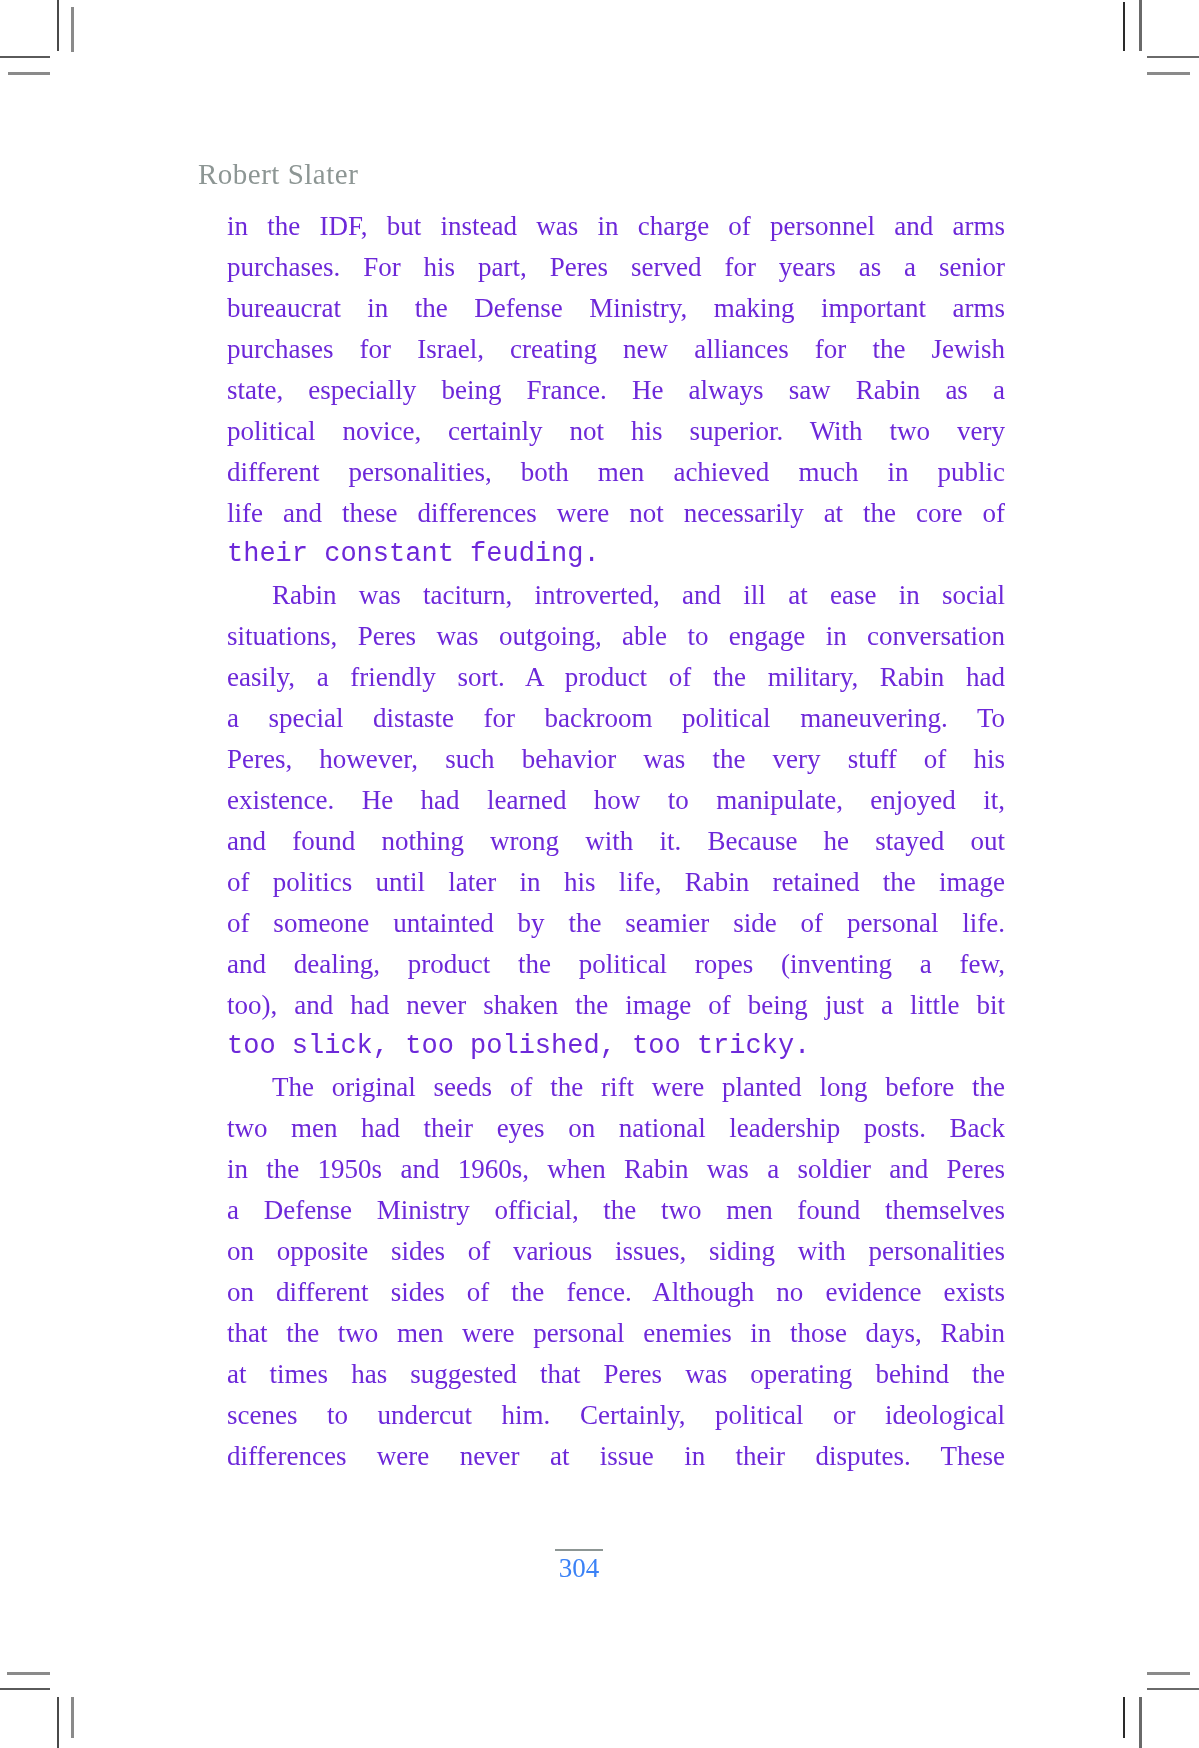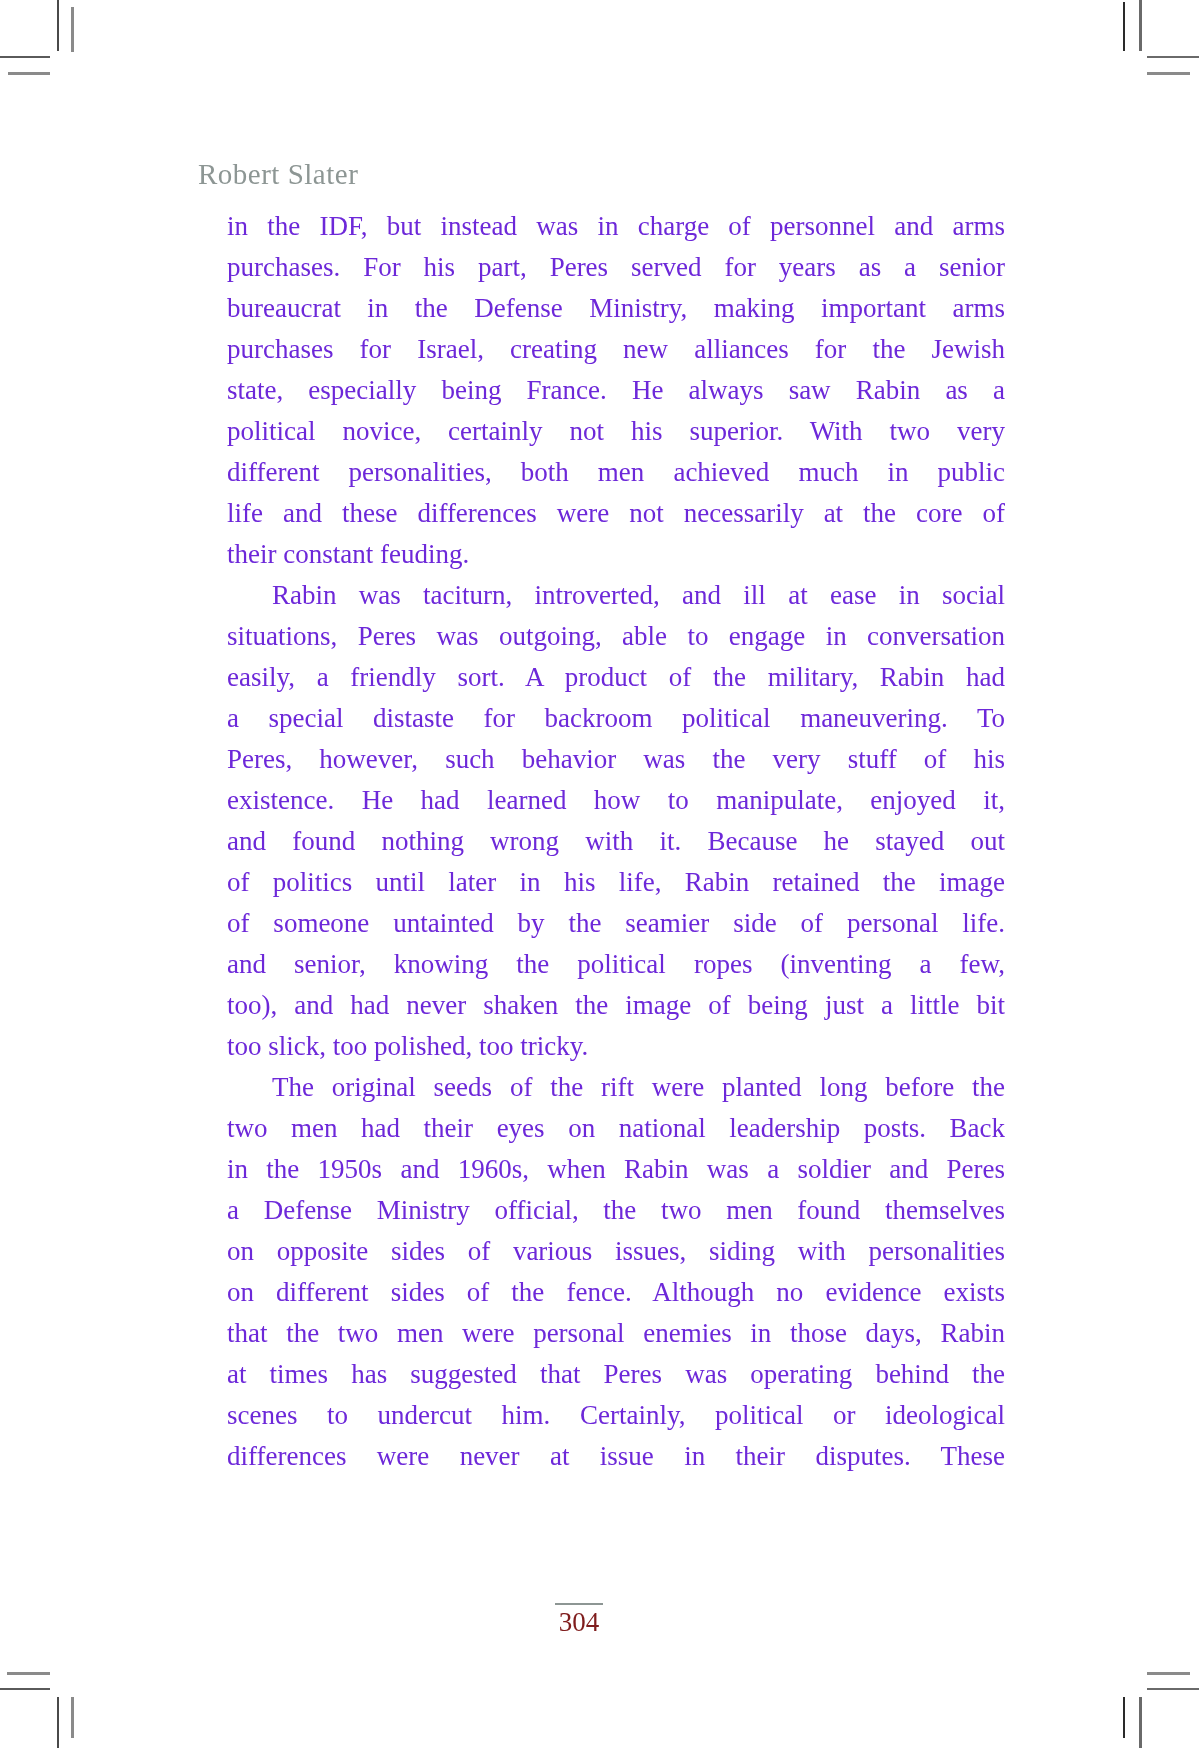--- a/index.html
+++ b/index.html
@@ -48,30 +48,31 @@
     text-align-last: justify;
     white-space: nowrap;
     overflow: hidden;
   }
   .line.indent {
     padding-left: 45px;
   }
   .line.para-end {
     text-align: right;
     text-align-last: left;
+    font-family: Liberation Mono, monospace;
   }
 
   
   .footer {
     position: absolute;
     left: 190px;
-    top: 1603px;
+    top: 1549px;
     width: 778px;
     text-align: center;
-    color: #7f1d1d;
+    color: #3b82f6;
     font-family: Liberation Serif, serif;
   }
   .folio-rule {
     width: 48px;
     height: 2px;
     background: #8d9694;
     margin: 0 auto 2px auto;
   }
   .page-number {
     font-size: 27px;
@@ -117,21 +118,21 @@
     <div class="line para-end">their constant feuding.</div>
     <div class="line indent">Rabin was taciturn, introverted, and ill at ease in social</div>
     <div class="line">situations, Peres was outgoing, able to engage in conversation</div>
     <div class="line">easily, a friendly sort. A product of the military, Rabin had</div>
     <div class="line">a special distaste for backroom political maneuvering. To</div>
     <div class="line">Peres, however, such behavior was the very stuff of his</div>
     <div class="line">existence. He had learned how to manipulate, enjoyed it,</div>
     <div class="line">and found nothing wrong with it. Because he stayed out</div>
     <div class="line">of politics until later in his life, Rabin retained the image</div>
     <div class="line">of someone untainted by the seamier side of personal life.</div>
-    <div class="line">and senior, knowing the political ropes (inventing a few,</div>
+    <div class="line">and dealing, product the political ropes (inventing a few,</div>
     <div class="line">too), and had never shaken the image of being just a little bit</div>
     <div class="line para-end">too slick, too polished, too tricky.</div>
     <div class="line indent">The original seeds of the rift were planted long before the</div>
     <div class="line">two men had their eyes on national leadership posts. Back</div>
     <div class="line">in the 1950s and 1960s, when Rabin was a soldier and Peres</div>
     <div class="line">a Defense Ministry official, the two men found themselves</div>
     <div class="line">on opposite sides of various issues, siding with personalities</div>
     <div class="line">on different sides of the fence. Although no evidence exists</div>
     <div class="line">that the two men were personal enemies in those days, Rabin</div>
     <div class="line">at times has suggested that Peres was operating behind the</div>

